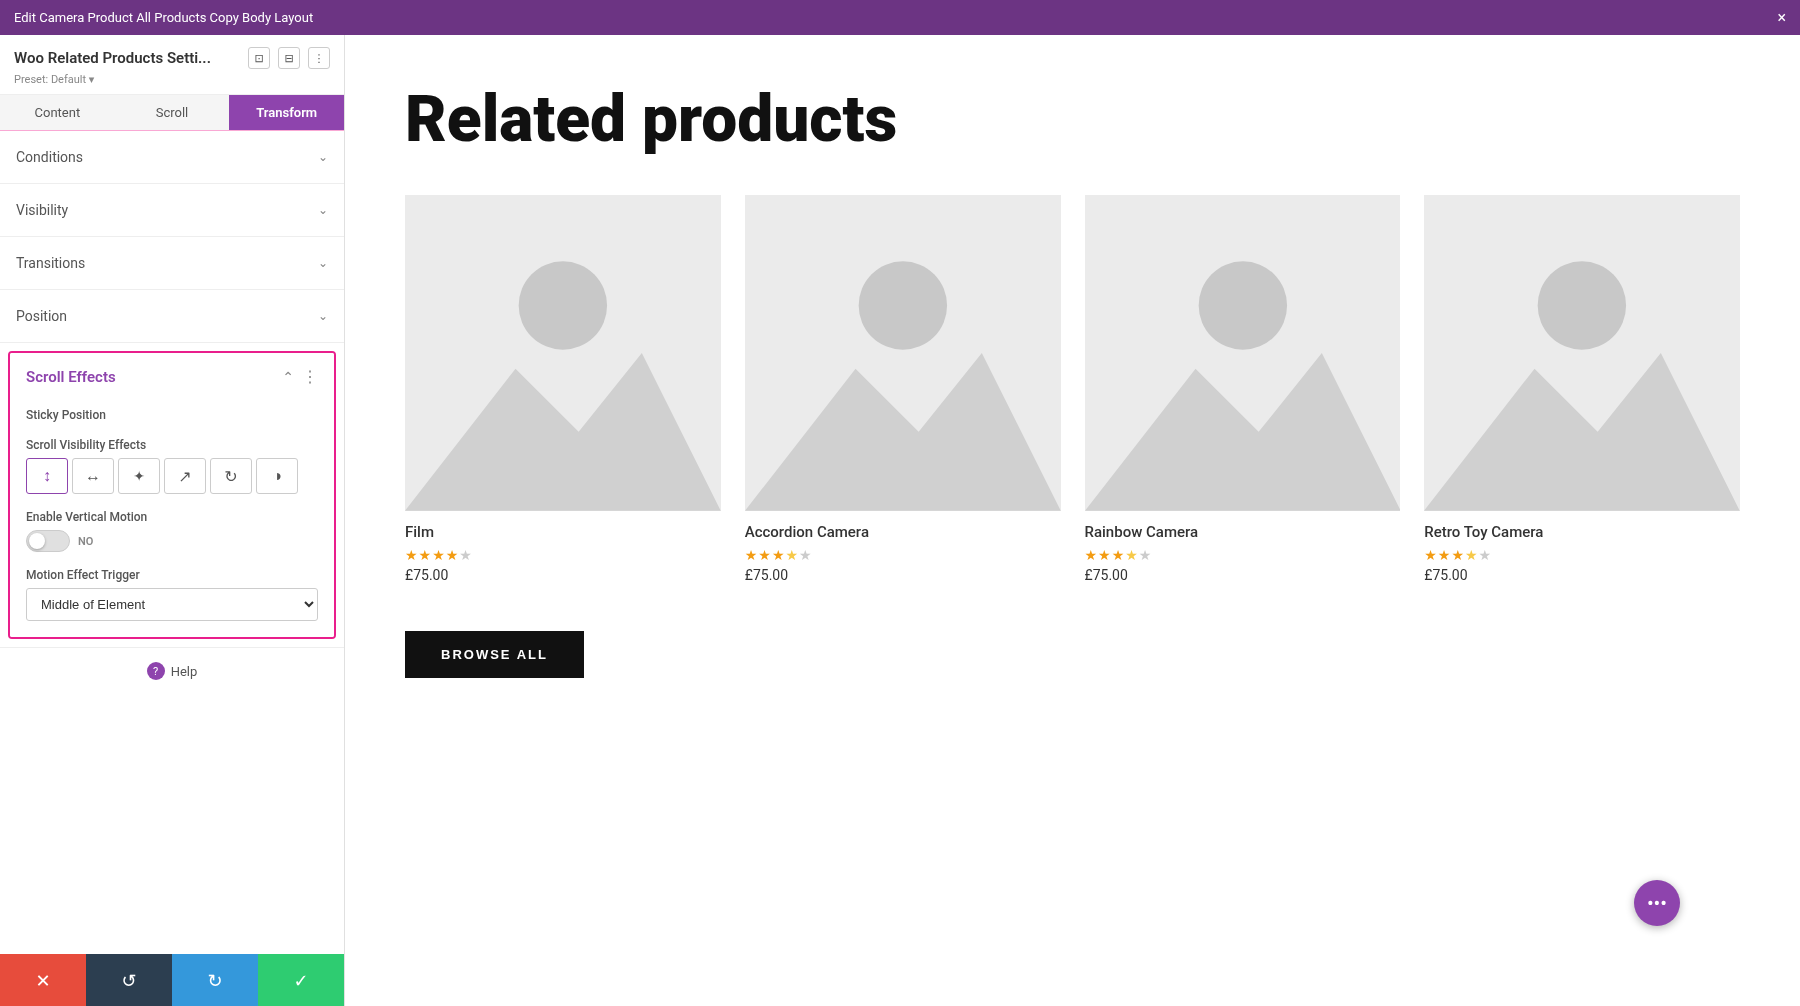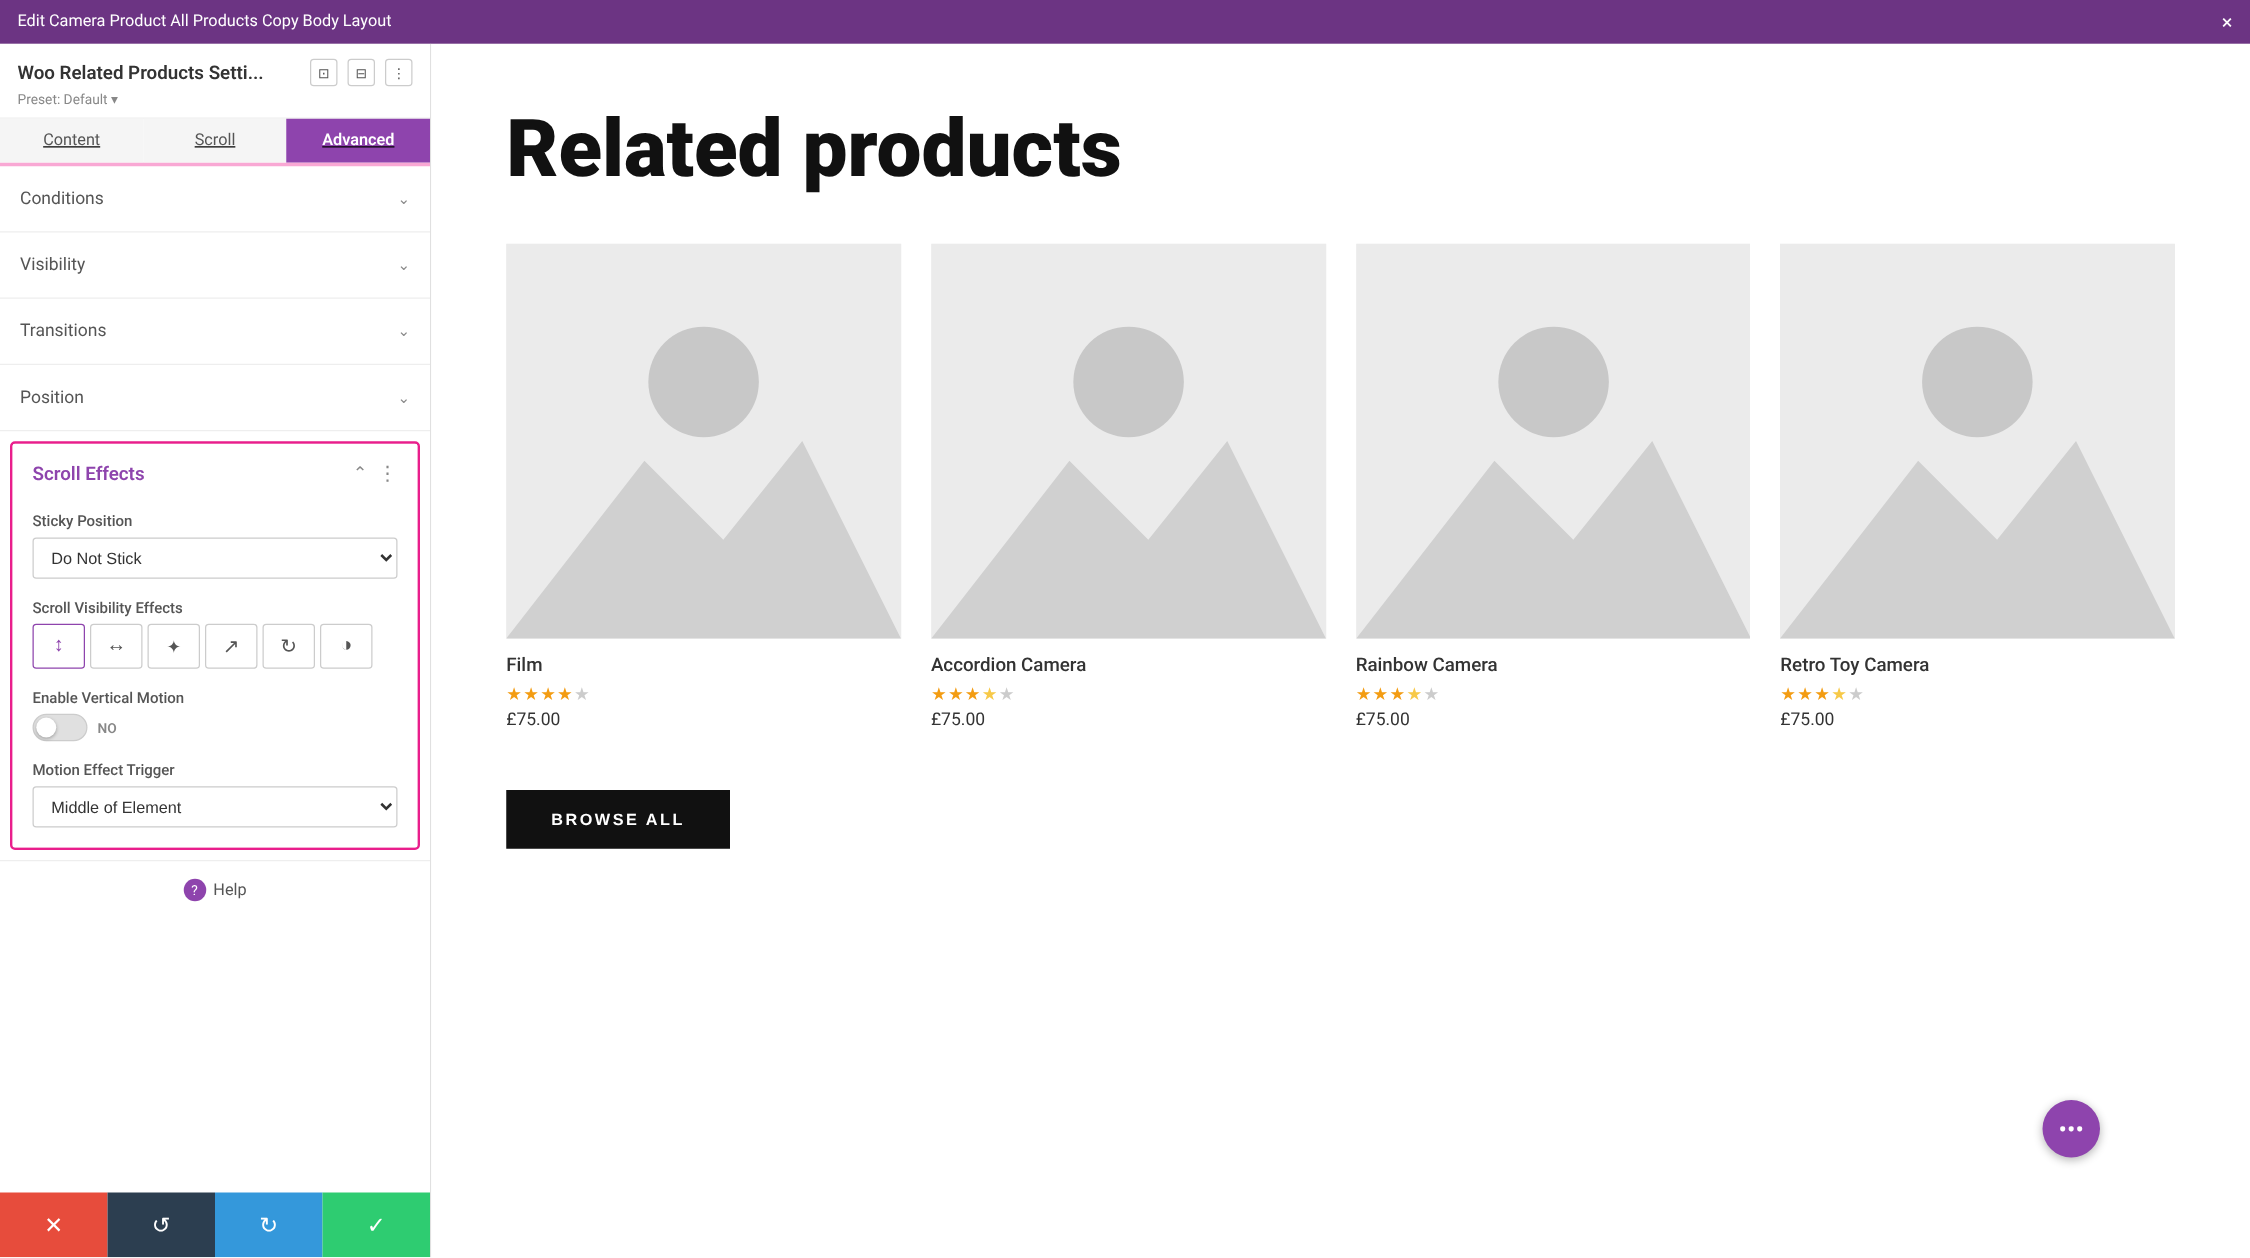--- a/index.html
+++ b/index.html
@@ -75,22 +75,21 @@
     .panel-preset {
       font-size: 11px;
       color: #888;
       margin-top: 4px;
     }
     .panel-preset span { cursor: pointer; }
 
     
     .panel-tabs {
       display: flex;
-      border-bottom: 3px solid #f9a8d4;
-      text-decoration: underline;
+      border-bottom: 1px solid #f9a8d4;
     }
     .panel-tab {
       flex: 1;
       text-align: center;
       padding: 10px 0;
       font-size: 13px;
       color: #555;
       cursor: pointer;
       background: #f5f5f5;
     }
@@ -399,21 +398,21 @@
         </div>
       </div>
       <div class="panel-preset">
         <span>Preset: Default ▾</span>
       </div>
     </div>
 
     <div class="panel-tabs">
       <div class="panel-tab">Content</div>
       <div class="panel-tab">Scroll</div>
-      <div class="panel-tab active">Advanced</div>
+      <div class="panel-tab active">Transform</div>
     </div>
 
     <div class="panel-body">
 
       <div class="accordion-section">
         <div class="accordion-header">
           <span>Conditions</span>
           <span class="accordion-chevron">⌄</span>
         </div>
       </div>
@@ -445,25 +444,20 @@
           <div class="scroll-effects-icons">
             <span style="font-size:14px;color:#888;">⌃</span>
             <span style="font-size:16px;color:#888;">⋮</span>
           </div>
         </div>
 
         <div class="scroll-effects-body">
 
           <div class="field-group">
             <div class="field-label">Sticky Position</div>
-            <select class="styled-select">
-              <option>Do Not Stick</option>
-              <option>Stick to Top</option>
-              <option>Stick to Bottom</option>
-            </select>
           </div>
 
           <div class="field-group">
             <div class="field-label">Scroll Visibility Effects</div>
             <div class="transform-icons">
               <button class="transform-icon-btn active" title="Vertical Scroll">
                 <span>↕</span>
               </button>
               <button class="transform-icon-btn" title="Horizontal Scroll">
                 <span>↔</span>

